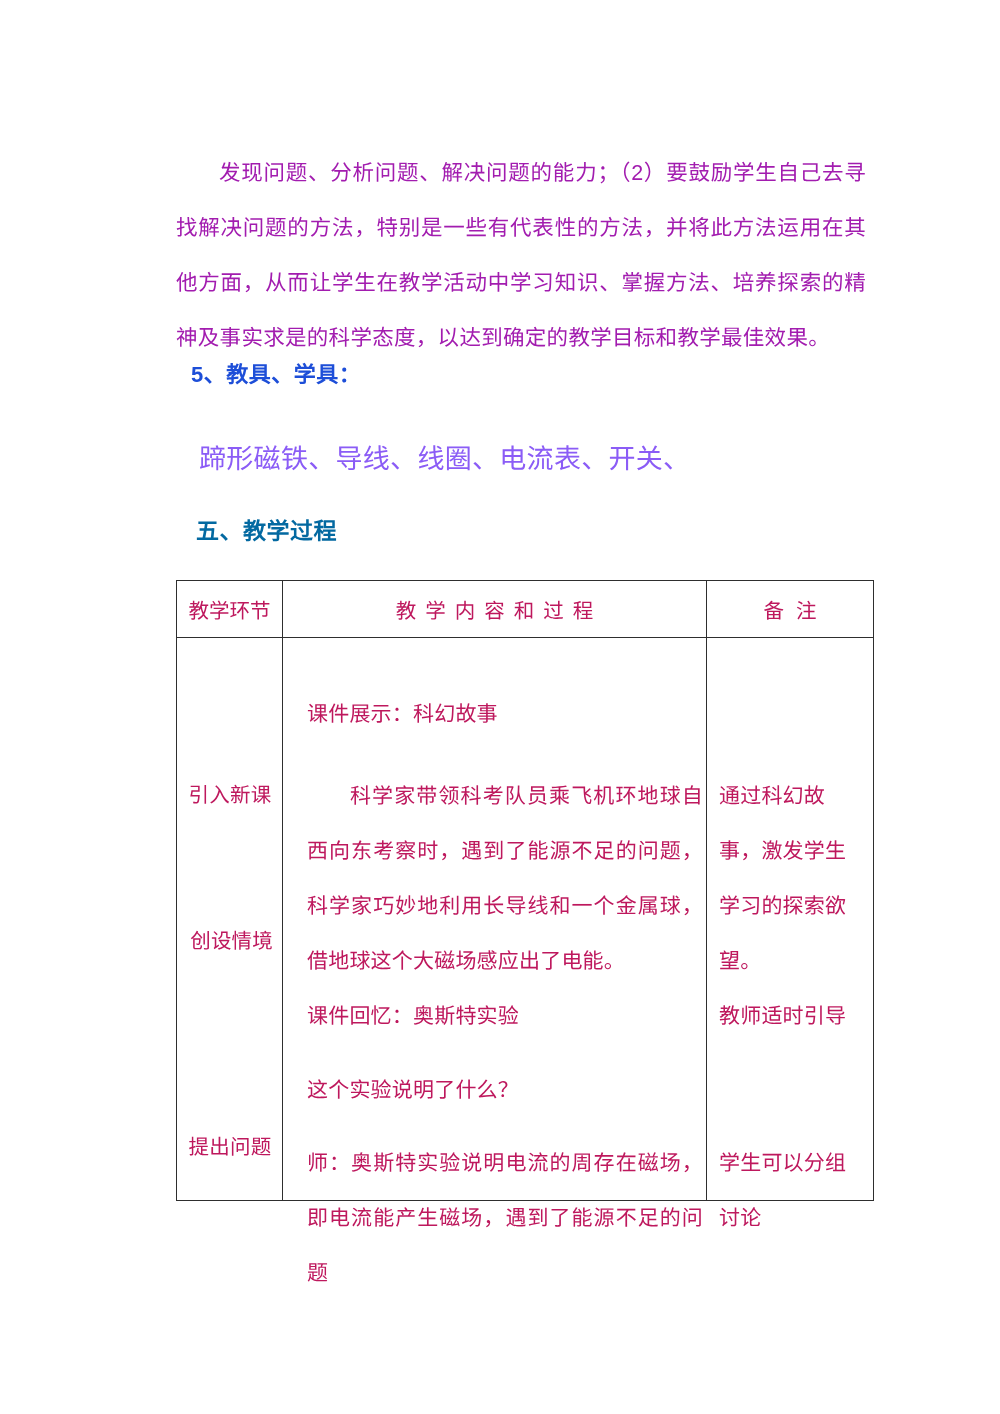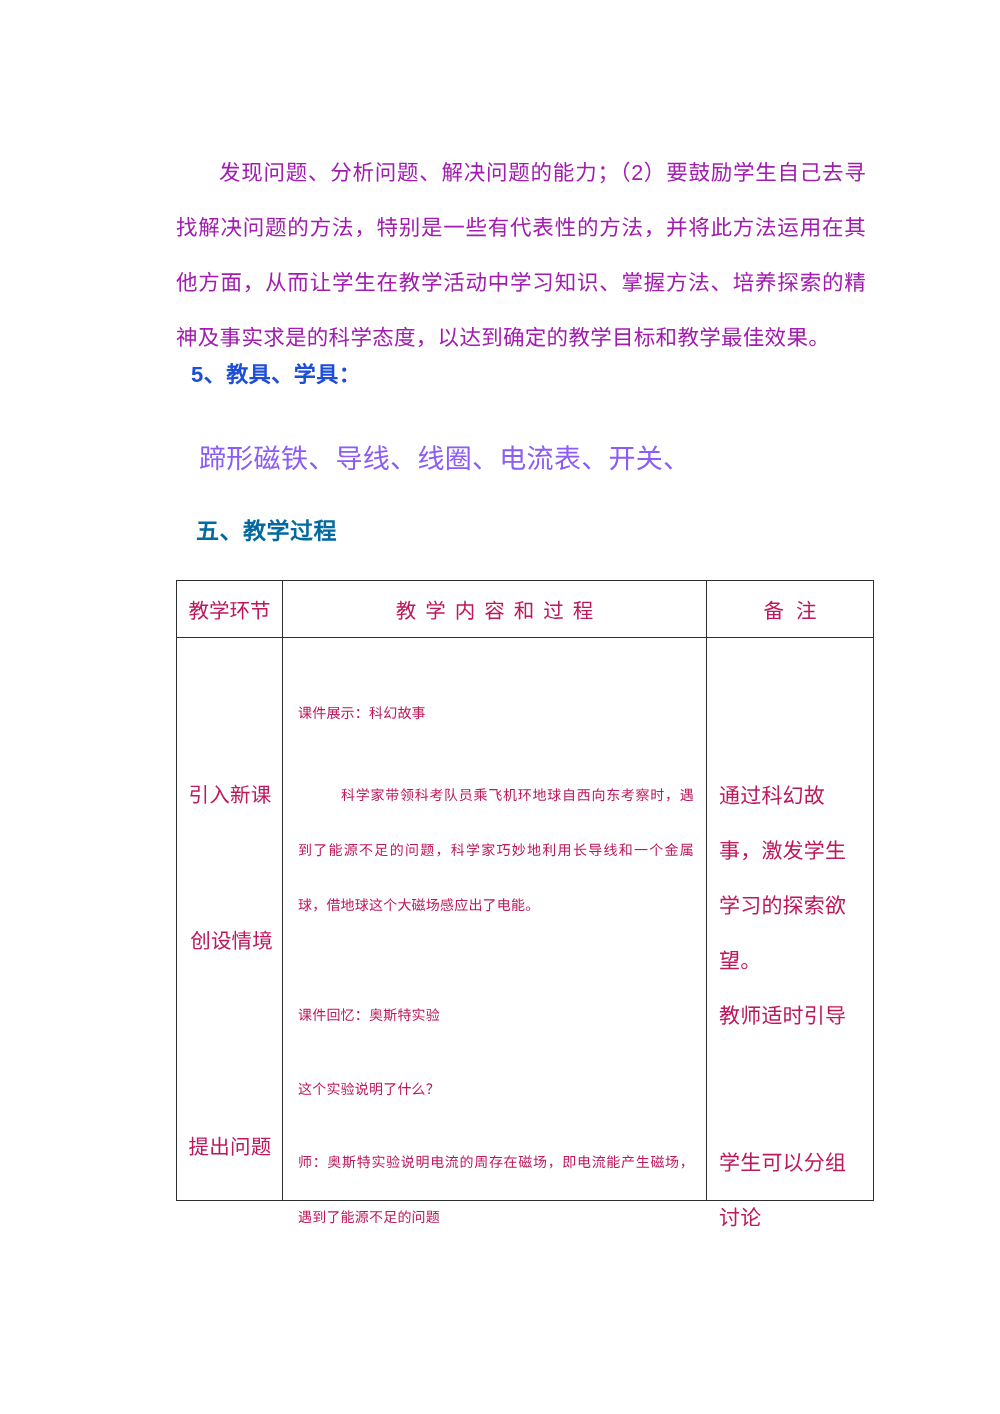--- a/index.html
+++ b/index.html
@@ -119,23 +119,23 @@
     letter-spacing: 0.2px;
     white-space: nowrap;
   }
   .seg-1 { top: 140px; }
   .seg-2 { top: 286px; text-align: right; }
   .seg-3 { top: 492px; }
 
   
   .content-block {
     position: absolute;
-    left: 15px;
+    left: 24px;
     width: 396px;
-    font-size: 14px;
+    font-size: 21px;
     line-height: 55px;
     letter-spacing: 0.2px;
     text-align: justify;
     text-justify: inter-character;
   }
   .cb-1 { top: 48px; }
   .cb-2 { top: 130px; text-indent: 43px; }
   .cb-3 { top: 350px; }
   .cb-4 { top: 424px; }
   .cb-5 { top: 497px; }

